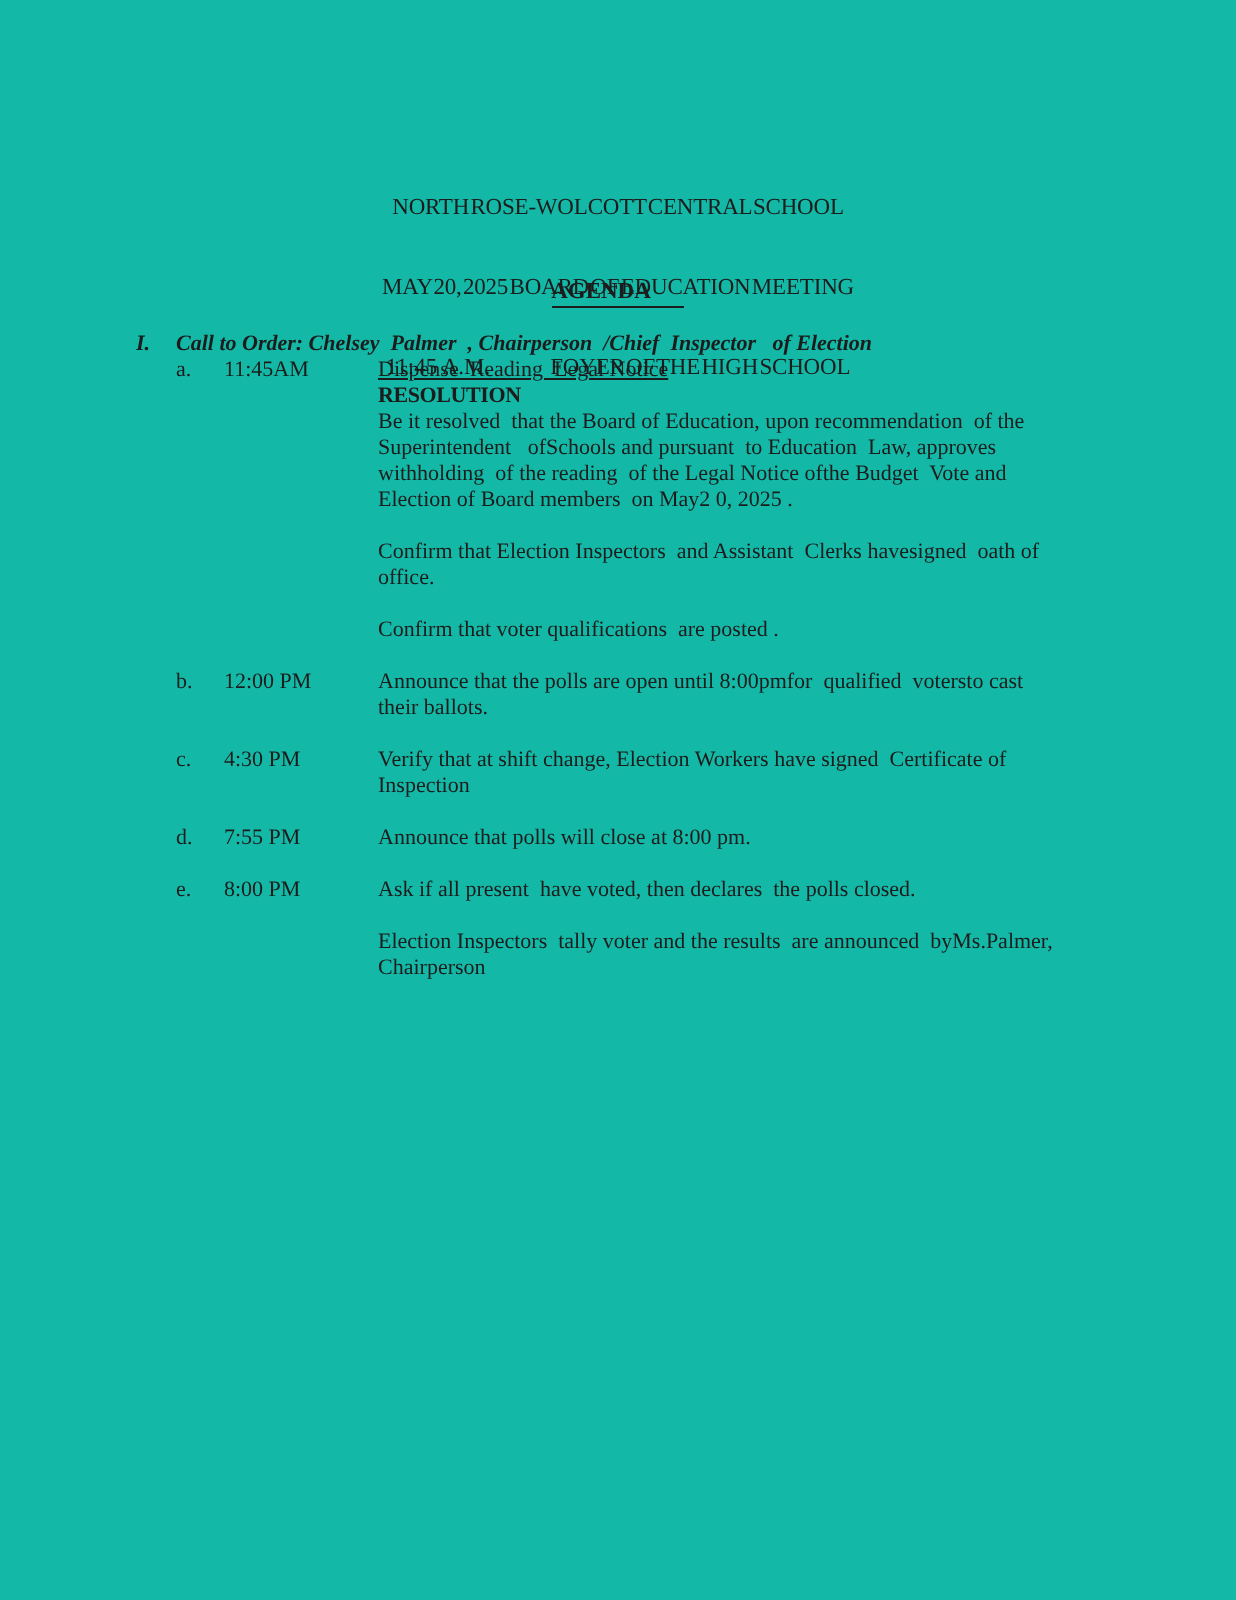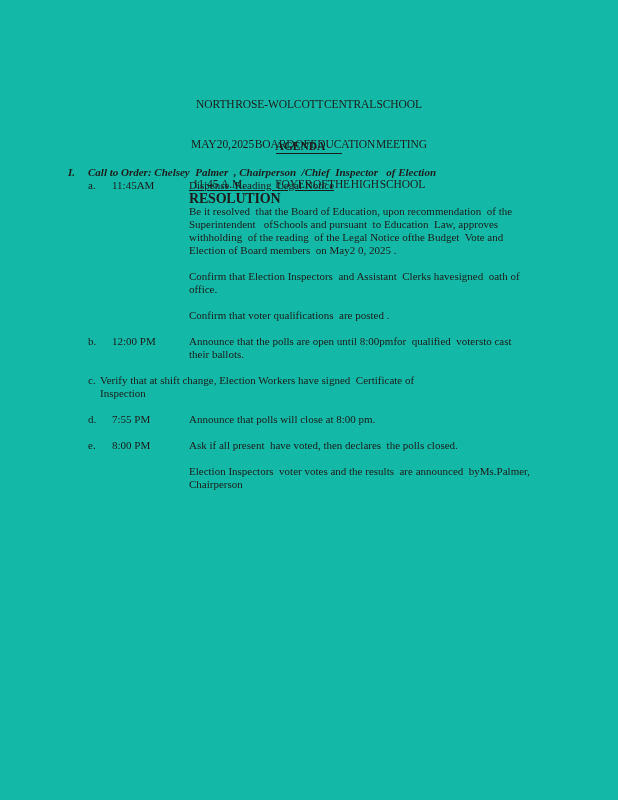--- a/index.html
+++ b/index.html
@@ -91,21 +91,21 @@
     min-width: 0;
   }
   .col-desc > div {
     white-space: pre;
   }
   .underlined {
     text-decoration: underline;
   }
   .resolution {
     font-weight: bold;
-    font-size: 14px;
+    font-size: 11px;
     letter-spacing: -0.2px;
   }
   .spacer {
     height: 13px;
   }
 </style>
 </head>
 <body>
 
 <div class="page">
@@ -153,20 +153,21 @@
       <div class="col-desc">
         <div>Announce that the polls are open until 8:00pmfor  qualified  votersto cast
 their ballots.</div>
       </div>
     </div>
 
     <div class="spacer"></div>
 
     <div class="item">
       <span class="col-letter">c.</span>
+      <span class="col-time">4:30 PM</span>
       <div class="col-desc">
         <div>Verify that at shift change, Election Workers have signed  Certificate of
 Inspection</div>
       </div>
     </div>
 
     <div class="spacer"></div>
 
     <div class="item">
       <span class="col-letter">d.</span>
@@ -177,19 +178,19 @@
     </div>
 
     <div class="spacer"></div>
 
     <div class="item">
       <span class="col-letter">e.</span>
       <span class="col-time">8:00 PM</span>
       <div class="col-desc">
         <div>Ask if all present  have voted, then declares  the polls closed.</div>
         <div class="spacer"></div>
-        <div>Election Inspectors  voter votes and the results  are announced  byMs.Palmer,
+        <div>Election Inspectors  tally voter and the results  are announced  byMs.Palmer,
 Chairperson</div>
       </div>
     </div>
 
   </div>
 </div>
 
 </body></html>

